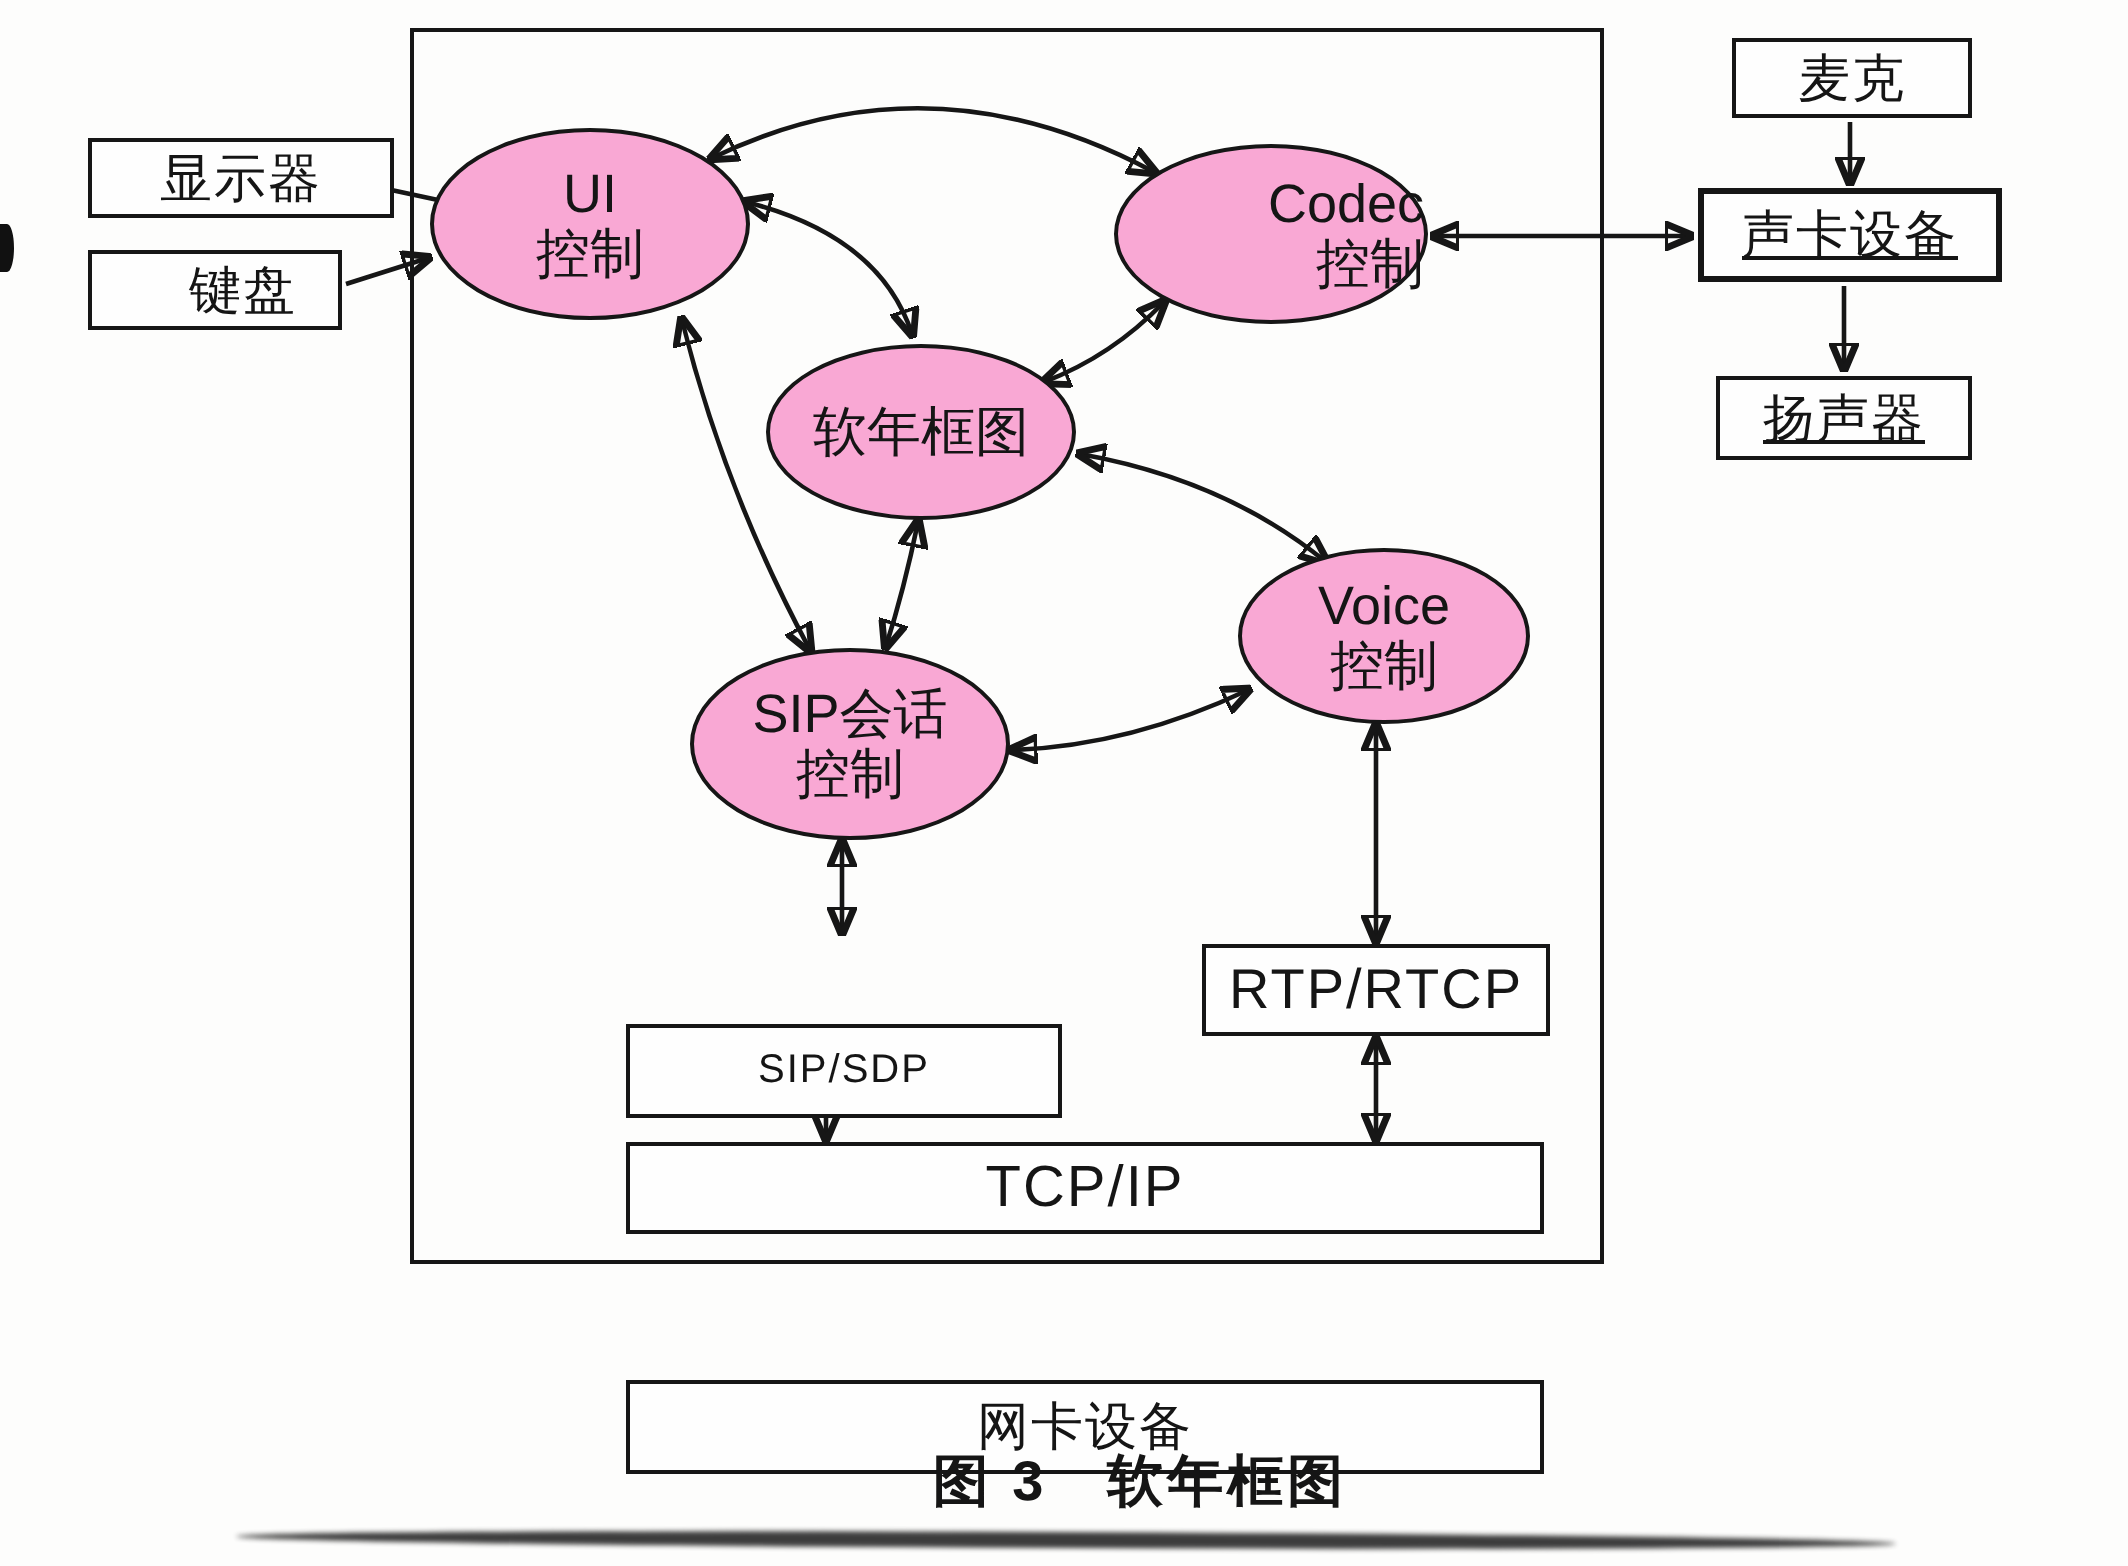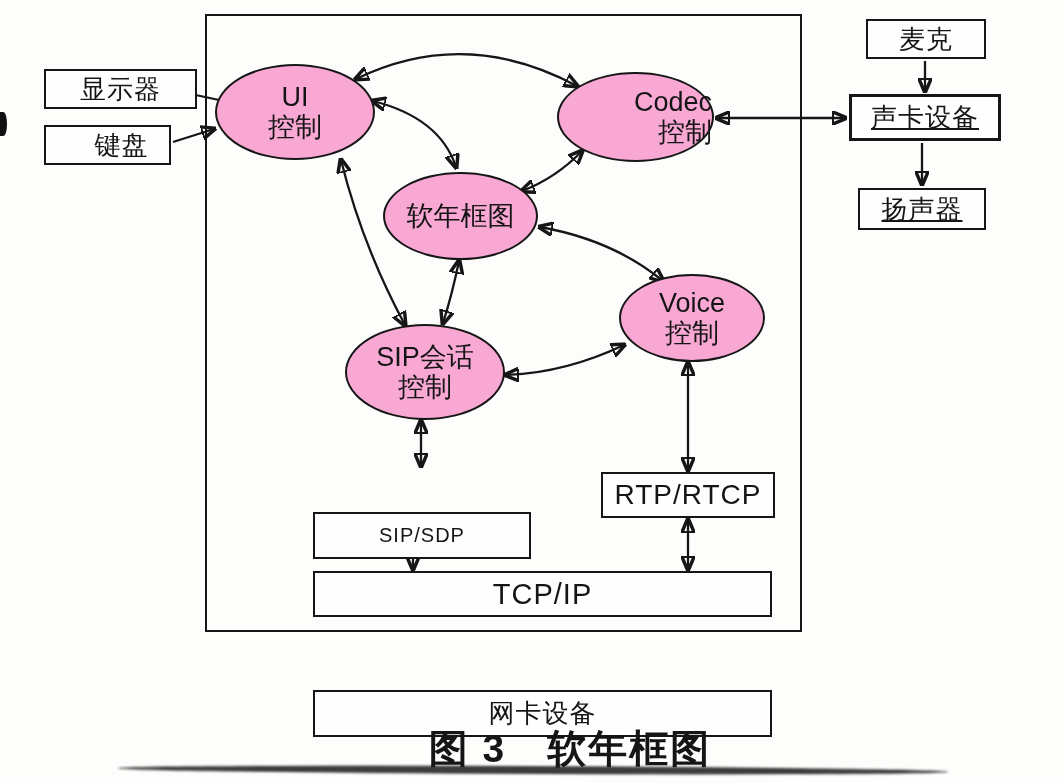--- a/index.html
+++ b/index.html
@@ -74,21 +74,21 @@
   #node-sip   { left:345px; top:324px; width:160px; height:96px; }
   
   #node-sipsdp { left:313px; top:468px; width:218px; height:47px; font-size:20px;margin-top:44px; }
   #node-rtprtcp{ left:601px; top:472px; width:174px; height:46px; font-size:28px; }
   #node-tcpip  { left:313px; top:571px; width:459px; height:46px; font-size:29px; }
   #node-nic    { left:313px; top:642px; width:459px; height:47px;margin-top:48px; }
   .caption{
     position:absolute;
     left:370px; top:722px; width:400px;
     text-align:center;
-    font-size:39px;
+    font-size:28px;
     font-weight:bold;
     letter-spacing:2px;
   }
   .scan-artifact-bottom{
     position:absolute;
     left:118px; top:766px;
     width:830px; height:8px;
     background:#1b1b1b;
     border-radius:50%;
     opacity:.85;

